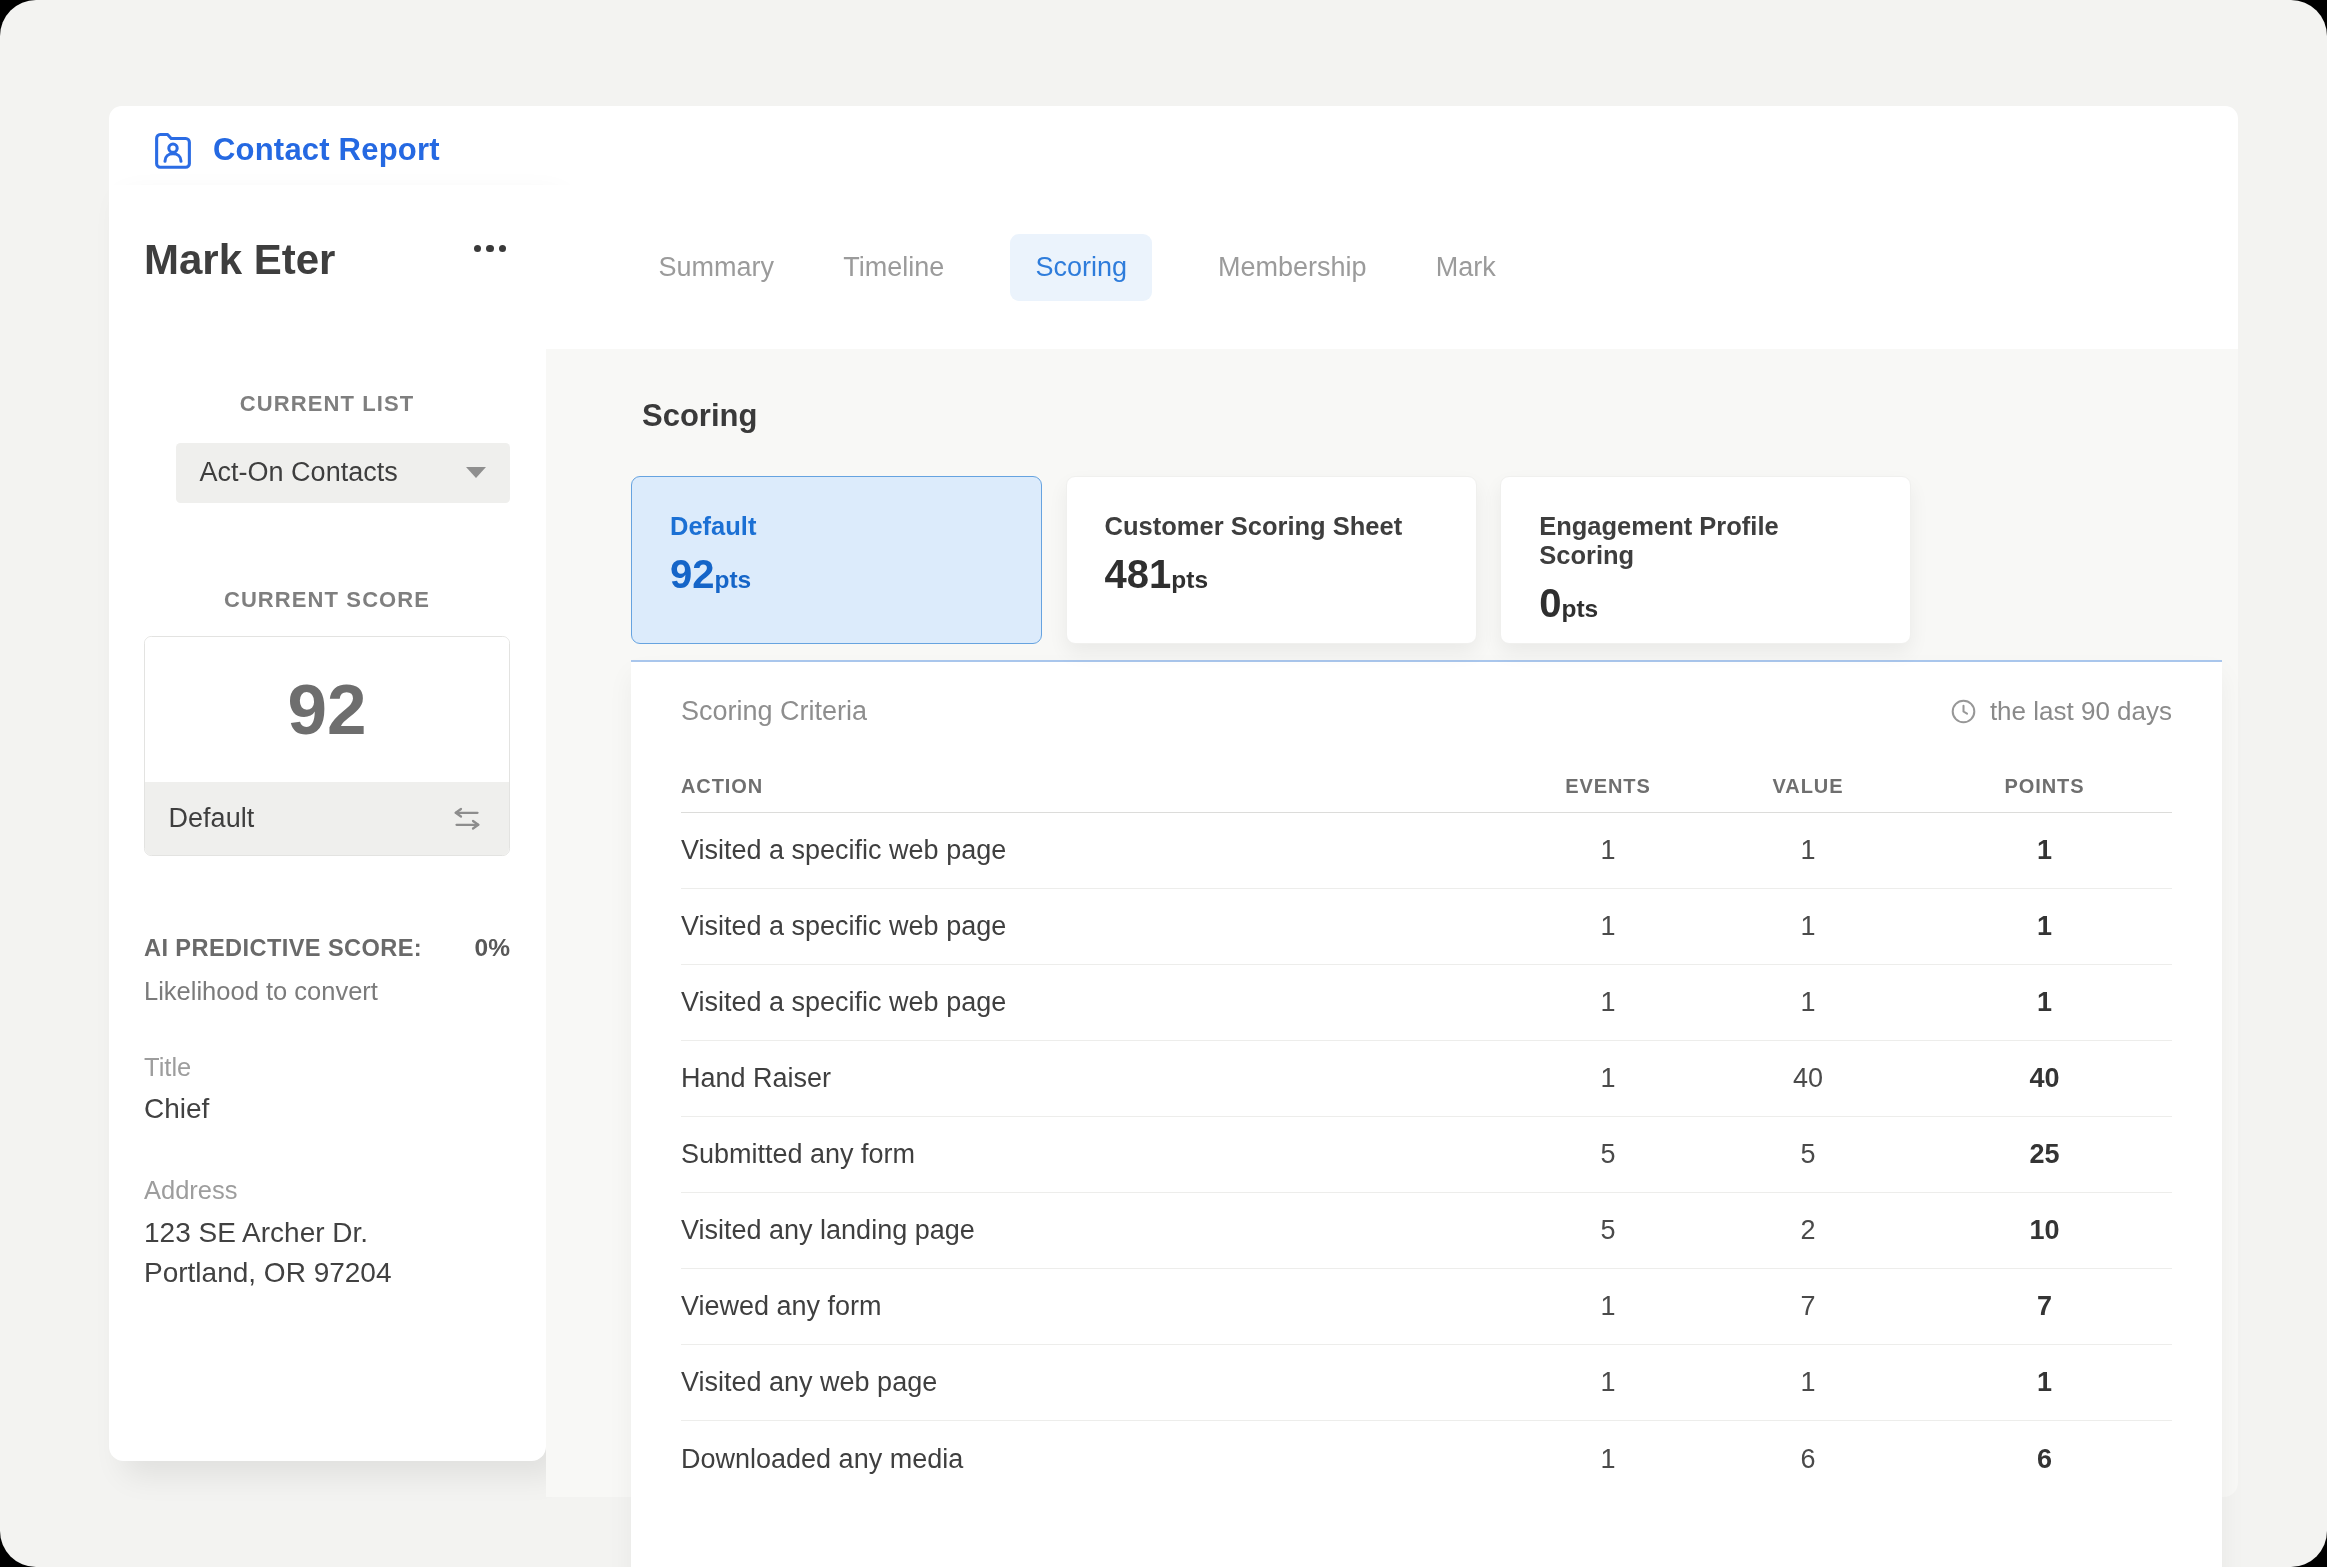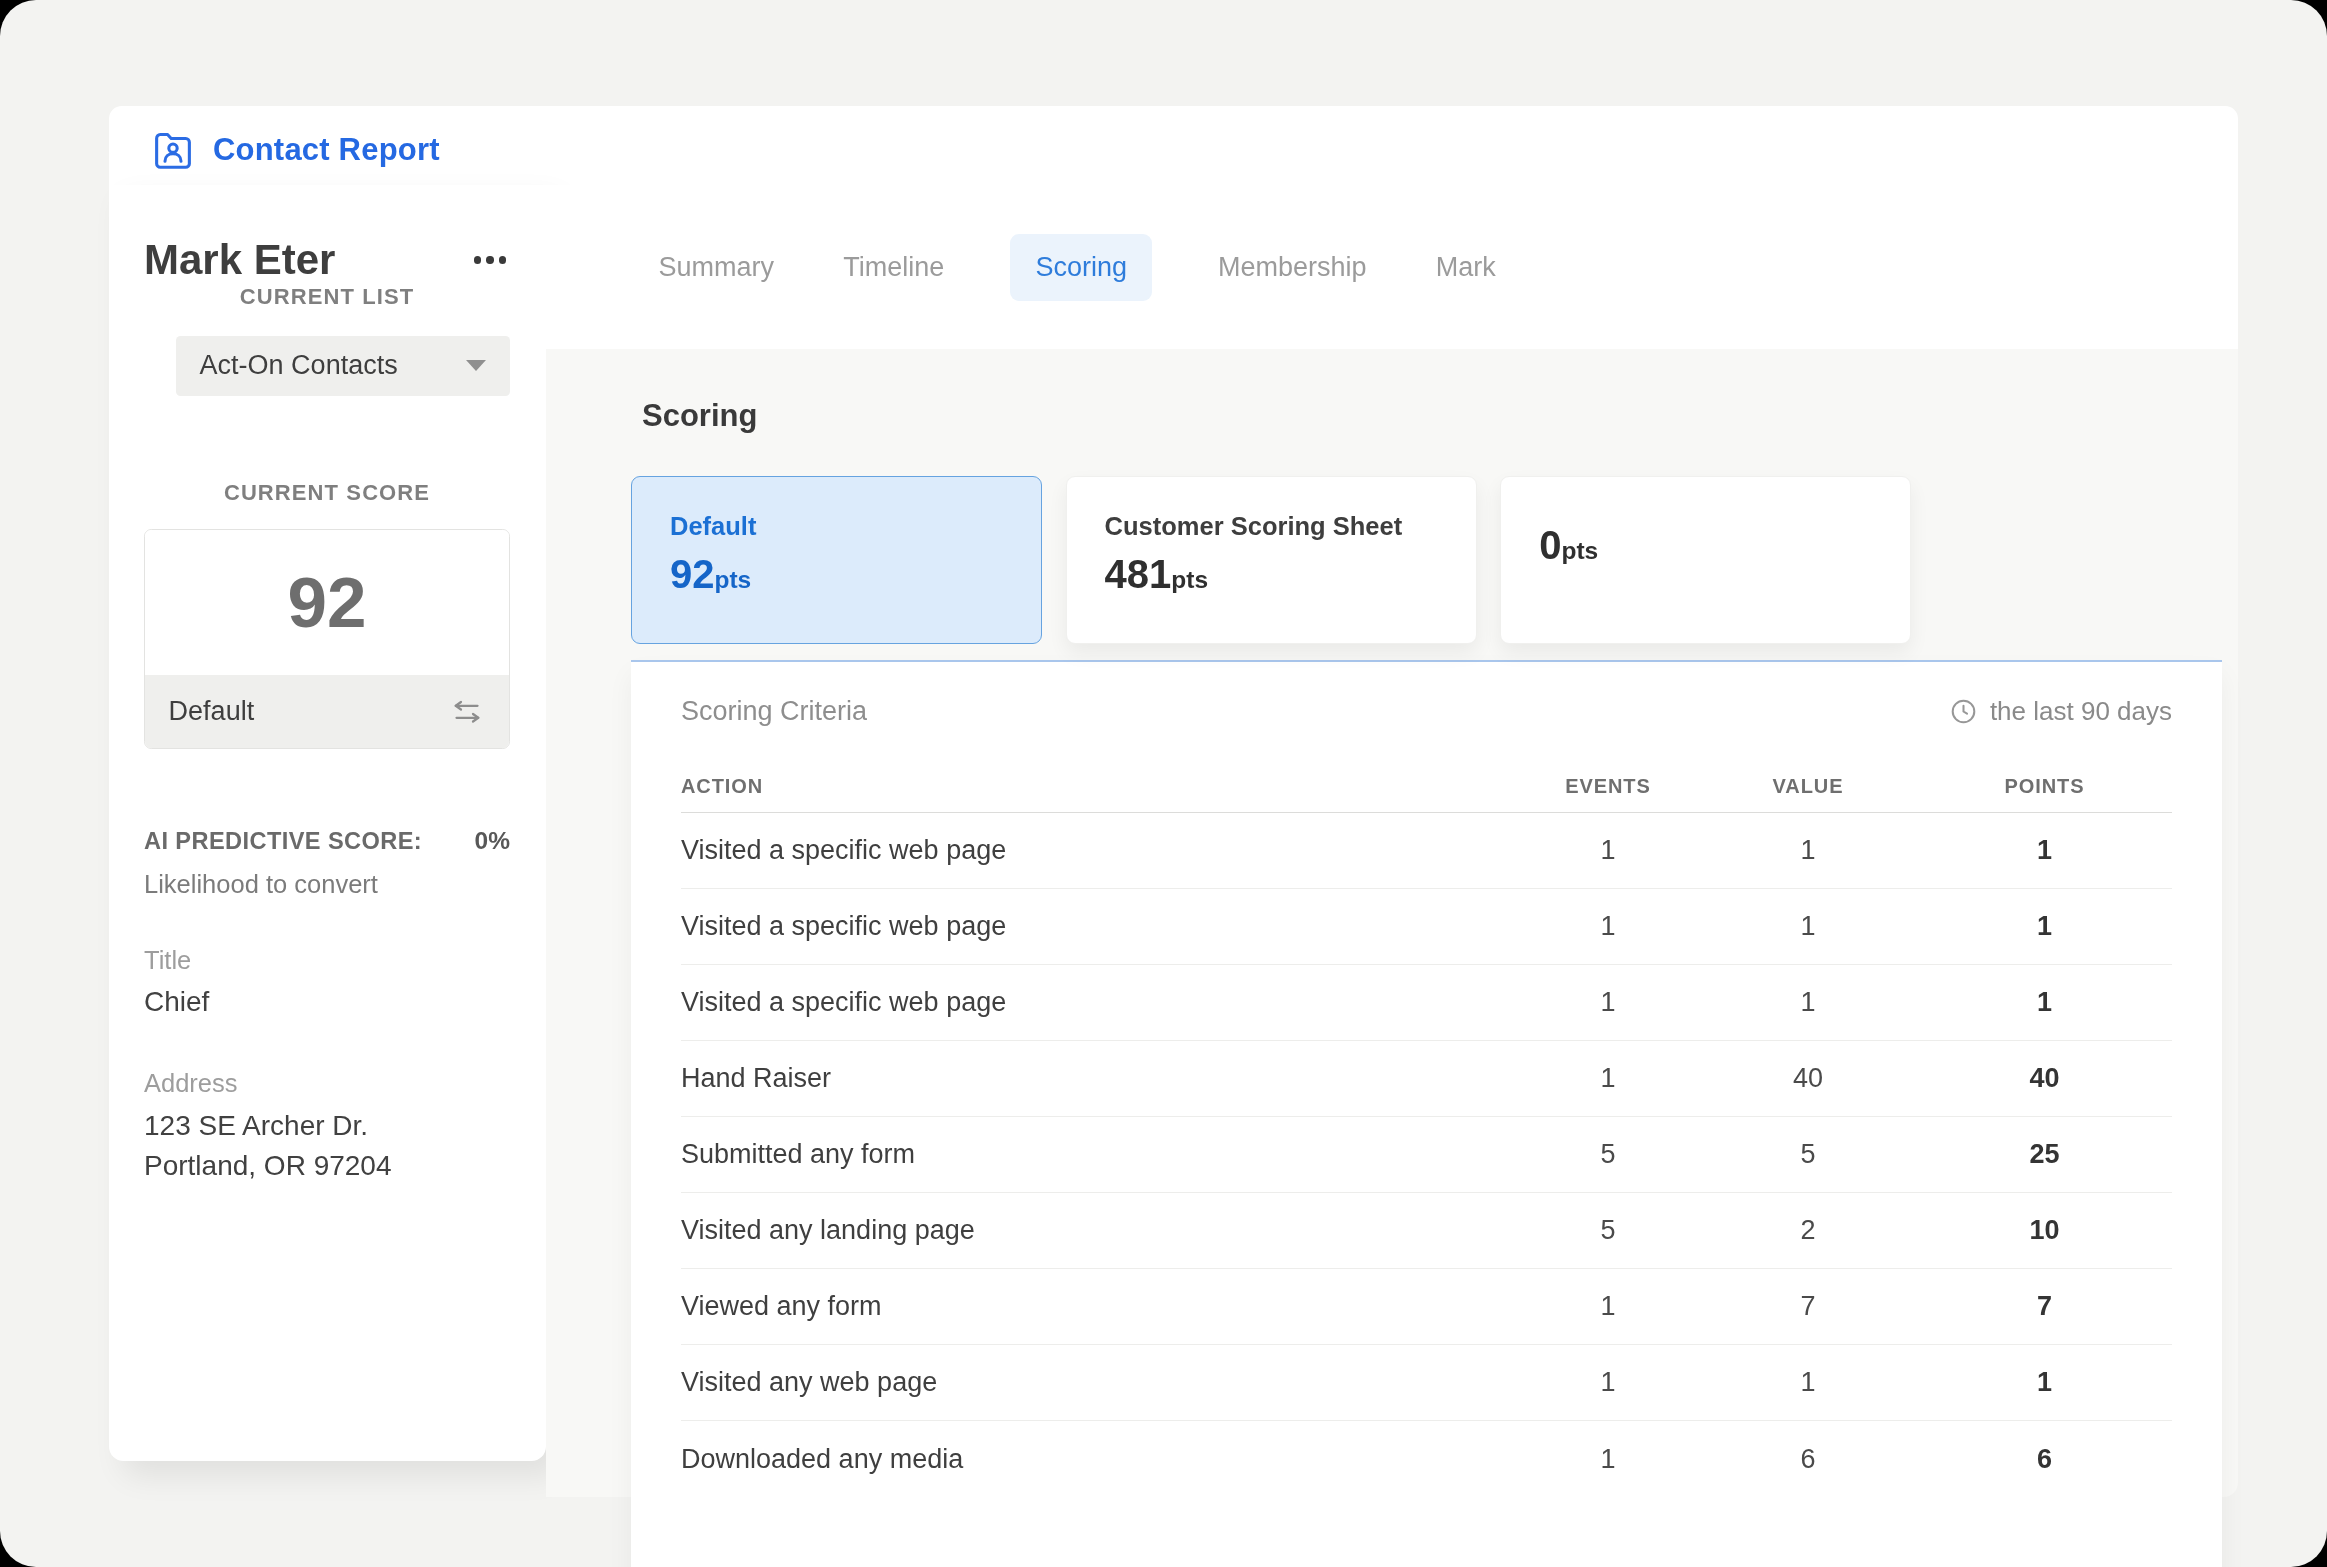--- a/index.html
+++ b/index.html
@@ -20,21 +20,21 @@
   }
   .app-title{ font-size:31px; font-weight:700; color:#2569e2; letter-spacing:0.2px; }
 
   
   .sidebar{
     position:absolute; left:109px; top:185px; width:437px; height:1276px;
     background:#fff; border-radius:0 0 14.5px 14.5px;
     box-shadow:14.5px 14.5px 31px rgba(0,0,0,.08);
     padding:51px 36px 0 35px;
   }
-  .contact-row{ display:flex; align-items:center; }
+  .contact-row{ display:flex; align-items:flex-start; margin-bottom:107px; }
   .contact-name{ font-size:42px; font-weight:700; color:#3e3e3e; }
   .kebab{ margin-left:auto; display:flex; gap:5.5px; cursor:pointer; padding:9px 3.6px; }
   .kebab i{ width:7.3px; height:7.3px; border-radius:50%; background:#3a3a3a; display:block; }
 
   .section-label{
     font-size:22px; font-weight:700; color:#7f7f7f; letter-spacing:1.1px;text-align:center;
   }
   .dropdown{
     margin-top:25.5px; height:60px; background:#efefed; border-radius:4.5px;
     display:flex; align-items:center; padding:0 23.6px;
@@ -214,20 +214,21 @@
     <div class="cards">
       <div class="card selected">
         <div class="card-name">Default</div>
         <div class="card-points"><span>92</span><span class="card-suffix">pts</span></div>
       </div>
       <div class="card">
         <div class="card-name">Customer Scoring Sheet</div>
         <div class="card-points"><span>481</span><span class="card-suffix">pts</span></div>
       </div>
       <div class="card">
+        <div class="card-name">Engagement Profile Scoring</div>
         <div class="card-points"><span>0</span><span class="card-suffix">pts</span></div>
       </div>
     </div>
 
     <section class="criteria">
       <div class="criteria-head">
         <span class="criteria-title">Scoring Criteria</span>
         <span class="criteria-period">
           <svg width="27" height="27" viewBox="0 0 20 20" fill="none" stroke="#979797" stroke-width="1.5" stroke-linecap="round">
             <circle cx="10" cy="10" r="8"></circle>

